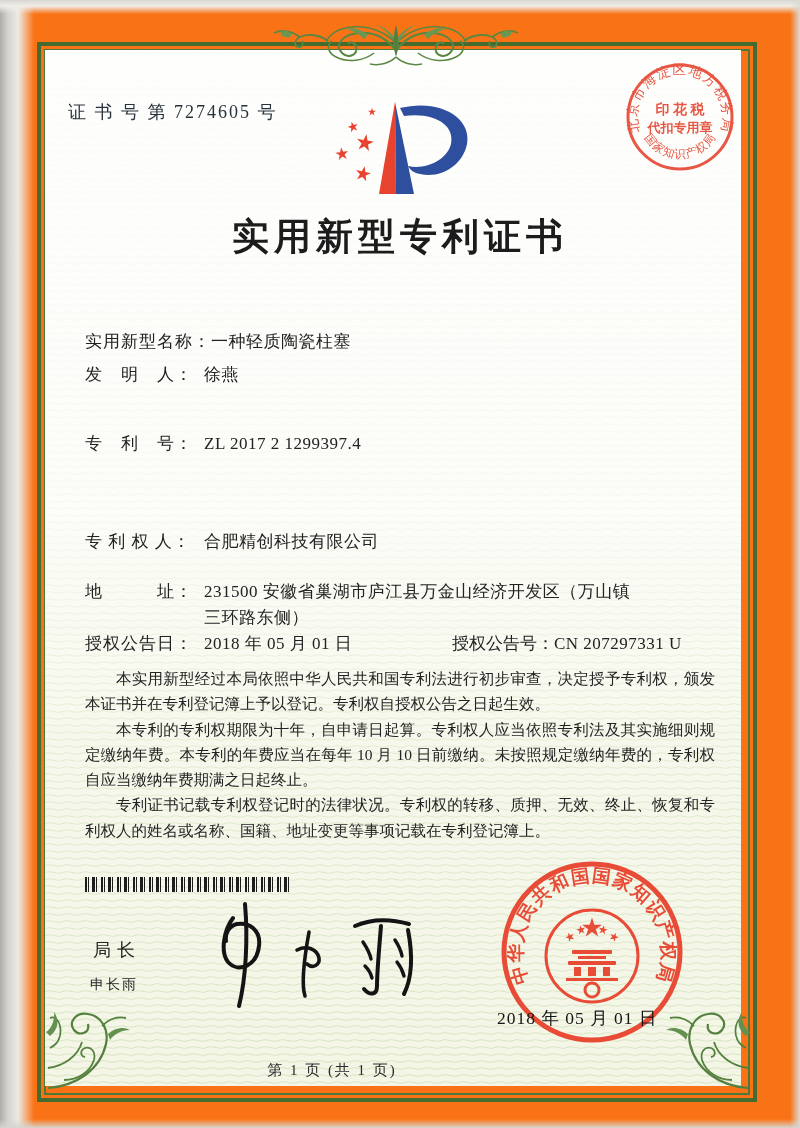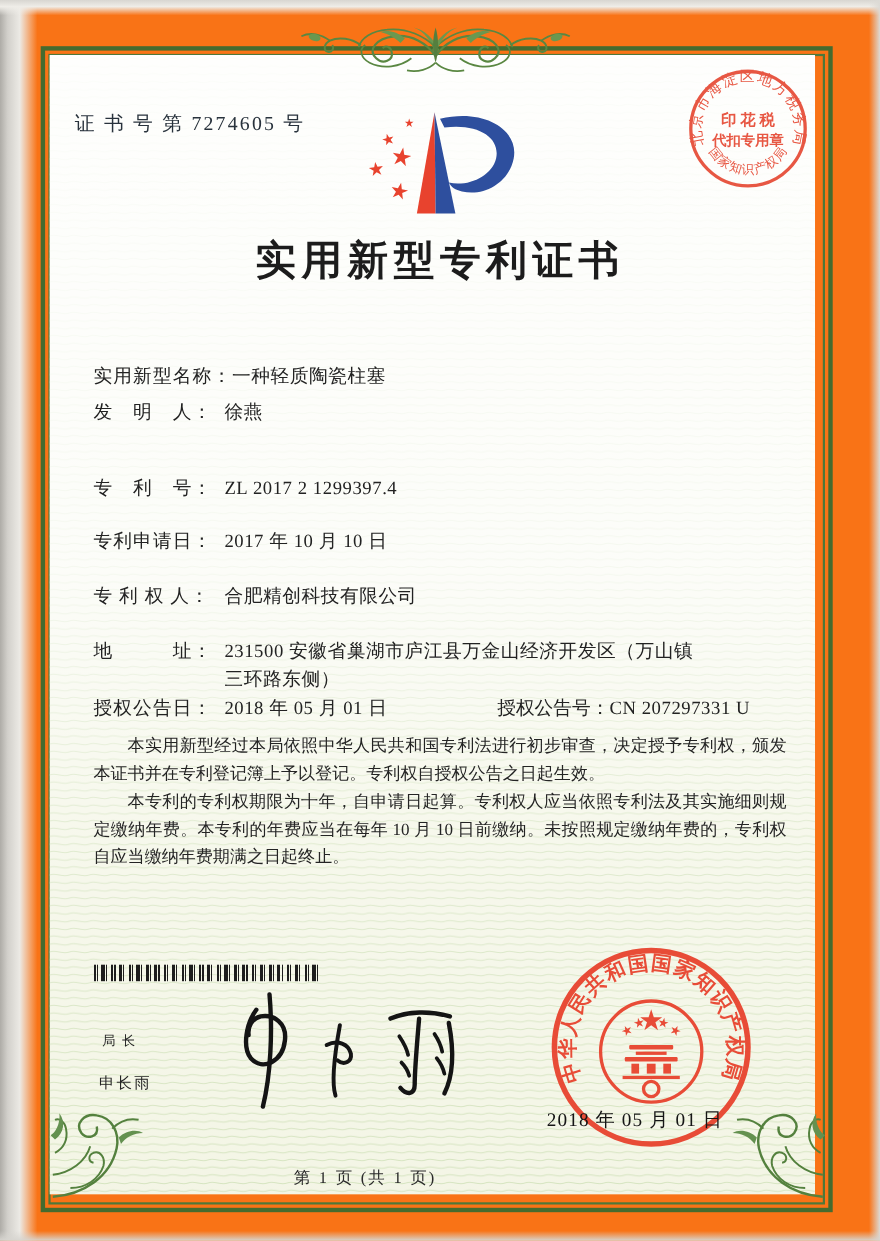--- a/index.html
+++ b/index.html
@@ -44,21 +44,21 @@
 
   .paragraphs{position:absolute;left:85px;top:666px;width:630px;}
   .paragraphs p{margin:0;font-size:15.5px;line-height:25.3px;text-align:justify;
     text-indent:2em;color:#242424;}
 
   .barcode{position:absolute;left:85px;top:877px;width:205px;height:15px;background:
     repeating-linear-gradient(90deg,#1d1d1d 0 2px,rgba(0,0,0,0) 2px 3px,#1d1d1d 3px 4px,
     rgba(0,0,0,0) 4px 7px,#1d1d1d 7px 10px,rgba(0,0,0,0) 10px 11px,#1d1d1d 11px 12px,
     rgba(0,0,0,0) 12px 16px);}
 
-  .signer-title{position:absolute;left:93px;top:938px;font-size:12px;letter-spacing:6px;}
+  .signer-title{position:absolute;left:93px;top:938px;font-size:18px;letter-spacing:6px;}
   .signer-name{position:absolute;left:90px;top:976px;font-size:14px;letter-spacing:2px;}
   .signature{position:absolute;left:205px;top:898px;width:240px;height:115px;}
 
   .seal-tax{position:absolute;left:615px;top:52px;width:130px;height:130px;opacity:.93;}
   .seal-office{position:absolute;left:492px;top:852px;width:200px;height:200px;opacity:.95;}
   .seal-date{position:absolute;left:497px;top:1006px;font-size:17.5px;letter-spacing:1px;
     color:#151515;z-index:6;}
 
   .footer{position:absolute;left:37px;top:1061px;width:590px;text-align:center;
     font-size:15px;letter-spacing:2px;color:#2a2a2a;}
@@ -168,37 +168,35 @@
 
   <div class="row" style="top:329px">
     <span class="flabel">实用新型名称：</span><span class="fvalue">一种轻质陶瓷柱塞</span>
   </div>
   <div class="row" style="top:362px">
     <span class="flabel">发　明　人：</span><span class="fvalue">徐燕</span>
   </div>
   <div class="row" style="top:431px">
     <span class="flabel">专　利　号：</span><span class="fvalue">ZL 2017 2 1299397.4</span>
   </div>
-  <div class="row" style="top:479px">
-    <span class="flabel">专利申请日：</span><span class="fvalue">2017 年 10 月 10 日</span>
-  </div>
   <div class="row" style="top:529px">
     <span class="flabel">专 利 权 人：</span><span class="fvalue">合肥精创科技有限公司</span>
   </div>
   <div class="row" style="top:579px">
     <span class="flabel">地　　　址：</span><span class="fvalue addr">231500 安徽省巢湖市庐江县万金山经济开发区（万山镇三环路东侧）</span>
   </div>
   <div class="row" style="top:631px">
     <span class="flabel">授权公告日：</span><span class="fvalue">2018 年 05 月 01 日</span>
     <span class="grant-right"><span>授权公告号：</span><span class="fvalue">CN 207297331 U</span></span>
   </div>
 
   <div class="paragraphs">
     <p>本实用新型经过本局依照中华人民共和国专利法进行初步审查，决定授予专利权，颁发本证书并在专利登记簿上予以登记。专利权自授权公告之日起生效。</p>
     <p>本专利的专利权期限为十年，自申请日起算。专利权人应当依照专利法及其实施细则规定缴纳年费。本专利的年费应当在每年 10 月 10 日前缴纳。未按照规定缴纳年费的，专利权自应当缴纳年费期满之日起终止。</p>
+    <p>专利证书记载专利权登记时的法律状况。专利权的转移、质押、无效、终止、恢复和专利权人的姓名或名称、国籍、地址变更等事项记载在专利登记簿上。</p>
   </div>
 
   <div class="barcode"></div>
 
   <div class="signer-title">局长</div>
   <div class="signer-name">申长雨</div>
 
   <svg class="signature" viewBox="0 0 240 115">
     <g stroke="#141414" stroke-width="4" fill="none" stroke-linecap="round">
       <path d="M28 20 C19 32 15 54 23 64 C34 76 52 67 54 48 C56 32 44 24 32 26 C24 28 20 35 21 43"></path>

